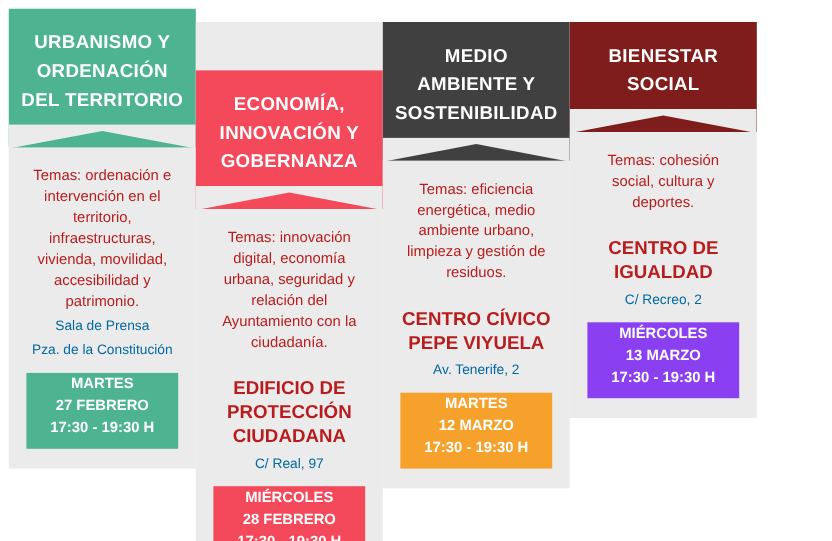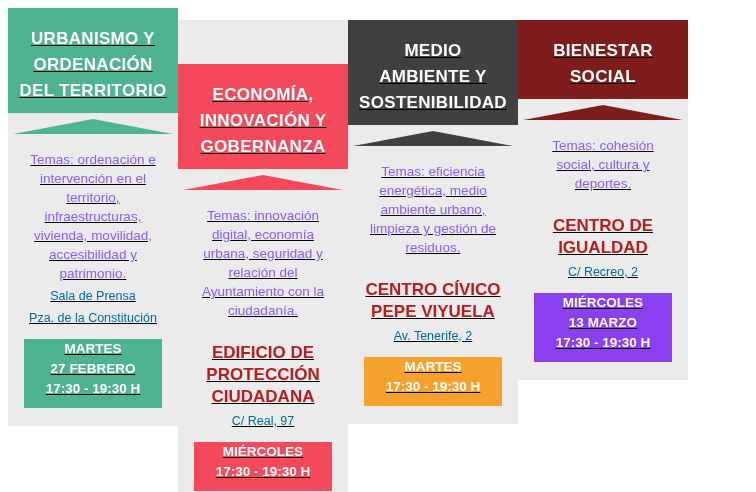--- a/index.html
+++ b/index.html
@@ -15,21 +15,20 @@
   }
   .board {
     display: flex;
     flex-direction: row;
     justify-content: space-between;
     align-items: flex-start;
     padding: 8px 8px 0 8px;
     box-sizing: border-box;
     width: 646px;
     height: 492px;
-    text-decoration: underline;
   }
   .card {
     width: 170px;
     background: #ebebeb;
     display: flex;
     flex-direction: column;
     align-items: stretch;
     position: relative;
   }
   .card-header {
@@ -62,21 +61,21 @@
     box-sizing: border-box;
     text-align: center;
     display: flex;
     flex-direction: column;
     align-items: center;
     flex: 1 1 auto;
   }
   .topic {
     font-size: 13.5px;
     line-height: 19px;
-    color: #8b5cf6;
+    color: #b91c1c;
     margin: 4px 0 0 0;
   }
   .venue {
     font-size: 17px;
     font-weight: bold;
     line-height: 22px;
     color: #b91c1c;
     margin-top: 22px;
     text-transform: uppercase;
   }
@@ -150,20 +149,21 @@
       </span>
     </div>
     <div class="card-body">
       <p class="topic">Temas: innovación digital, economía urbana, seguridad y relación del Ayuntamiento con la ciudadanía.</p>
       <div class="spacer"></div>
       <div class="venue">EDIFICIO DE PROTECCIÓN CIUDADANA</div>
       <div class="venue-sub">C/ Real, 97</div>
 
       <div class="date-box" style="background: rgb(244, 73, 90);">
         <div class="day">MIÉRCOLES</div>
+        <div class="day">28 FEBRERO</div>
         <div class="time">17:30 - 19:30 H</div>
       </div>
     </div>
   </div>
 
   <div class="card c2">
     <div class="card-header" style="background: #404040;">
       <span>MEDIO AMBIENTE Y SOSTENIBILIDAD</span>
       <span class="notch">
         <svg viewBox="0 0 170 22" preserveAspectRatio="none">
@@ -172,20 +172,21 @@
       </span>
     </div>
     <div class="card-body">
       <p class="topic">Temas: eficiencia energética, medio ambiente urbano, limpieza y gestión de residuos.</p>
       <div class="spacer"></div>
       <div class="venue">CENTRO CÍVICO PEPE VIYUELA</div>
       <div class="venue-sub">Av. Tenerife, 2</div>
 
       <div class="date-box" style="background: rgb(245, 161, 44);">
         <div class="day">MARTES</div>
+        <div class="day">12 MARZO</div>
         <div class="time">17:30 - 19:30 H</div>
       </div>
     </div>
   </div>
 
   <div class="card c3">
     <div class="card-header" style="background: #7f1d1d;">
       <span>BIENESTAR SOCIAL</span>
       <span class="notch">
         <svg viewBox="0 0 170 22" preserveAspectRatio="none">

